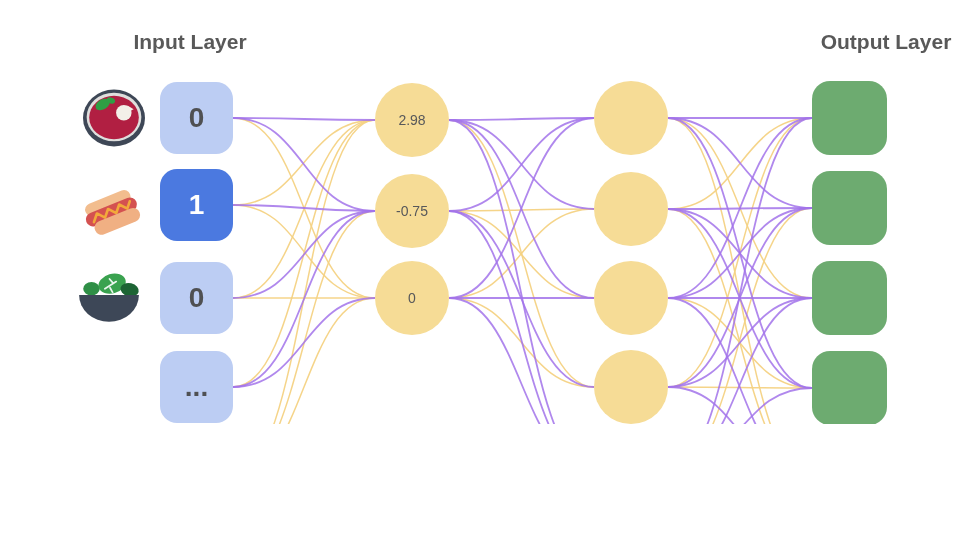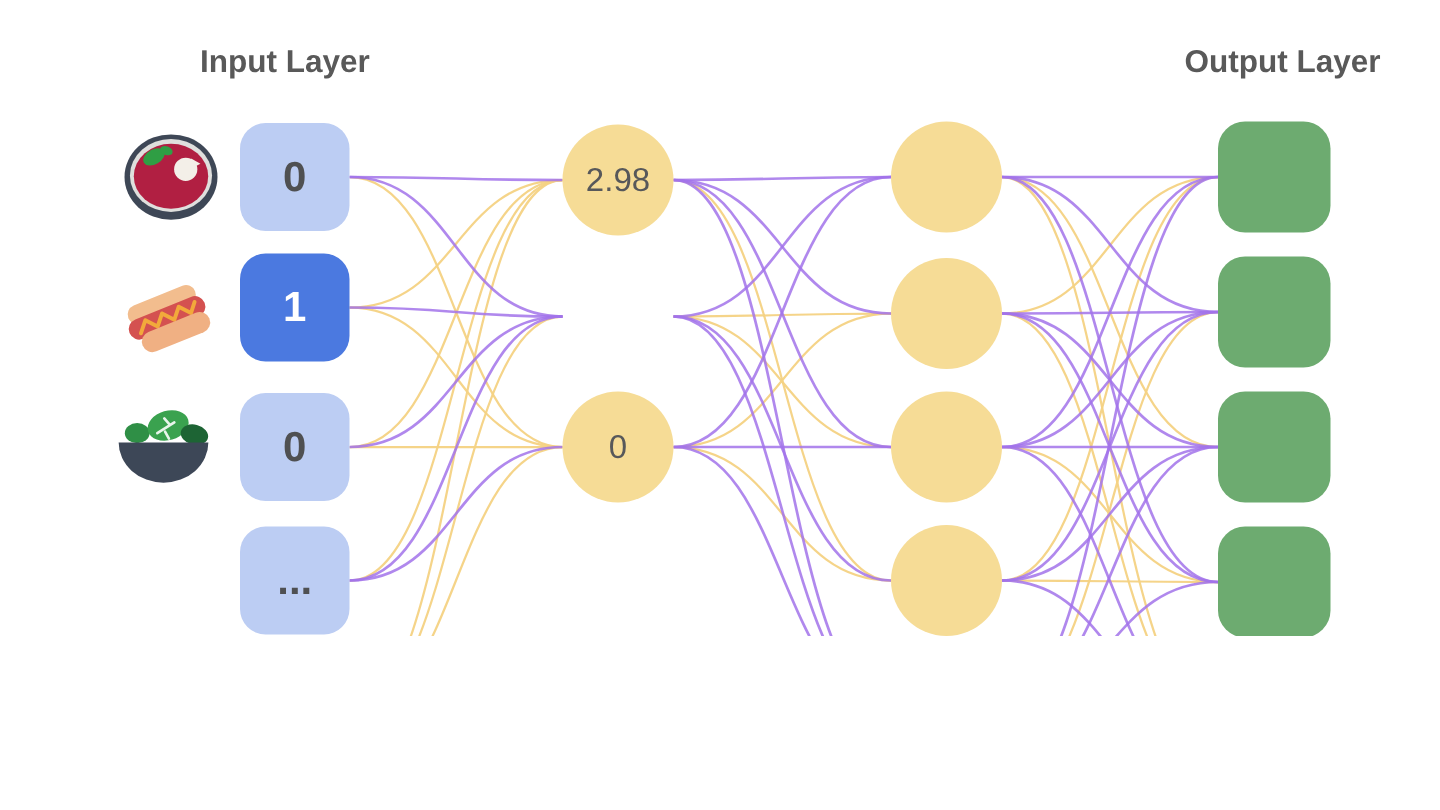--- a/index.html
+++ b/index.html
@@ -6,21 +6,21 @@
   .canvas{position:relative;width:960px;height:424px;background:#ffffff;overflow:hidden;
           font-family:"Liberation Sans",sans-serif;}
   .hdr{position:absolute;top:30px;transform:translateX(-50%);font-size:21px;font-weight:700;
        color:#595959;white-space:nowrap;}
   .edges-svg{position:absolute;left:0;top:0;}
   .node{position:absolute;display:flex;align-items:center;justify-content:center;box-sizing:border-box;}
   .inode{width:73px;height:72px;left:160px;border-radius:17px;background:#bccdf3;
          font-size:28px;font-weight:700;color:#4f5052;}
   .inode.active{background:#4b79e0;color:#ffffff;}
   .enode{width:74px;height:74px;left:375px;border-radius:50%;background:#f6dc96;
-         font-size:22px;font-weight:400;color:#57585a;}
+         font-size:14px;font-weight:400;color:#57585a;}
   .hnode{width:74px;height:74px;left:594px;border-radius:50%;background:#f6dc96;}
   .onode{width:75px;height:74px;left:812px;border-radius:18px;background:#6dab70;}
   .food-icon{position:absolute;}
   .food-icon svg{display:block;}
 </style>
 </head>
 <body>
 
 <div class="canvas">
 
@@ -76,21 +76,21 @@
       <path d="M668 298 C 740 298, 740 477, 812 477" fill="none" stroke="#a273ea" stroke-width="1.8" stroke-opacity="0.85"></path>
       <path d="M668 387 C 740 387, 740 208, 812 208" fill="none" stroke="#a273ea" stroke-width="1.8" stroke-opacity="0.85"></path>
       <path d="M668 387 C 740 387, 740 298, 812 298" fill="none" stroke="#a273ea" stroke-width="1.8" stroke-opacity="0.85"></path>
       <path d="M668 387 C 740 387, 740 477, 812 477" fill="none" stroke="#a273ea" stroke-width="1.8" stroke-opacity="0.85"></path>
       <path d="M668 470 C 740 470, 740 118, 812 118" fill="none" stroke="#a273ea" stroke-width="1.8" stroke-opacity="0.85"></path>
       <path d="M668 470 C 740 470, 740 298, 812 298" fill="none" stroke="#a273ea" stroke-width="1.8" stroke-opacity="0.85"></path>
       <path d="M668 470 C 740 470, 740 388, 812 388" fill="none" stroke="#a273ea" stroke-width="1.8" stroke-opacity="0.85"></path>
     </svg>
 
   <div class="hdr" style="left:190px">Input Layer</div>
-  <div class="hdr" style="left:855px">Output Layer</div>
+  <div class="hdr" style="left:886px">Output Layer</div>
 
   <div class="food-icon" style="left:80px;top:87px">
     <svg width="68" height="62" viewBox="0 0 64 60">
       <ellipse cx="32" cy="30" rx="30" ry="27.5" fill="#3e4756"></ellipse>
       <ellipse cx="32" cy="29" rx="26.5" ry="23.5" fill="#dfdfdd"></ellipse>
       <ellipse cx="32" cy="29.5" rx="24" ry="21" fill="#b11f42"></ellipse>
       <circle cx="41.5" cy="25" r="7.5" fill="#f3efe8"></circle>
       <path d="M45 18 l6 3.5 -7 3.5z" fill="#f3efe8"></path>
       <ellipse cx="21" cy="17" rx="7.5" ry="4.8" fill="#2f9e44" transform="rotate(-30 21 17)"></ellipse>
       <ellipse cx="29" cy="13" rx="4.2" ry="2.8" fill="#2f9e44" transform="rotate(20 29 13)"></ellipse>
@@ -128,20 +128,21 @@
     </svg>
   </div>
 
   <div class="node inode" style="top:82px">0</div>
   <div class="node inode active" style="top:169px">1</div>
   <div class="node inode" style="top:262px">0</div>
   <div class="node inode" style="top:351px">...</div>
   <div class="node inode" style="top:440px">0</div>
 
   <div class="node enode" style="top:83px">2.98</div>
+  <div class="node enode" style="top:174px">-0.75</div>
   <div class="node enode" style="top:261px">0</div>
 
   <div class="node hnode" style="top:81px"></div>
   <div class="node hnode" style="top:172px"></div>
   <div class="node hnode" style="top:261px"></div>
   <div class="node hnode" style="top:350px"></div>
   <div class="node hnode" style="top:433px"></div>
 
   <div class="node onode" style="top:81px"></div>
   <div class="node onode" style="top:171px"></div>

